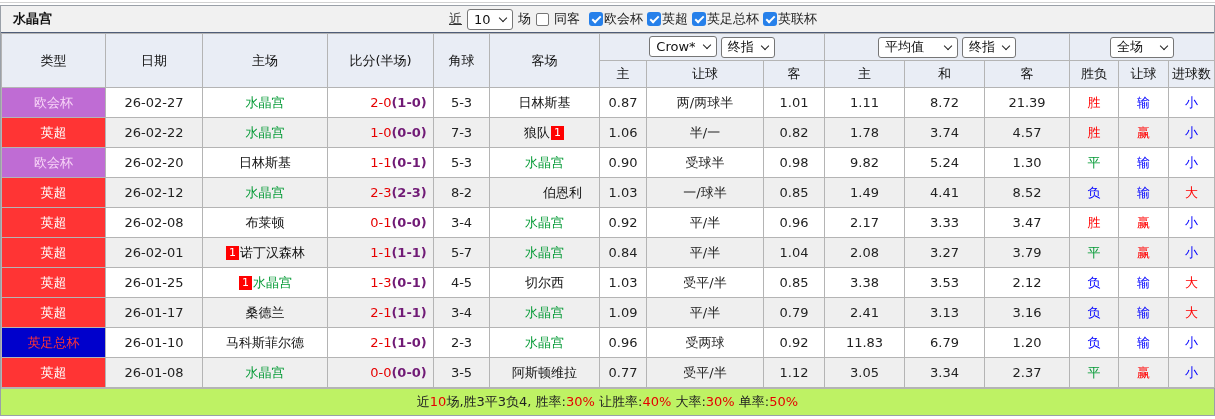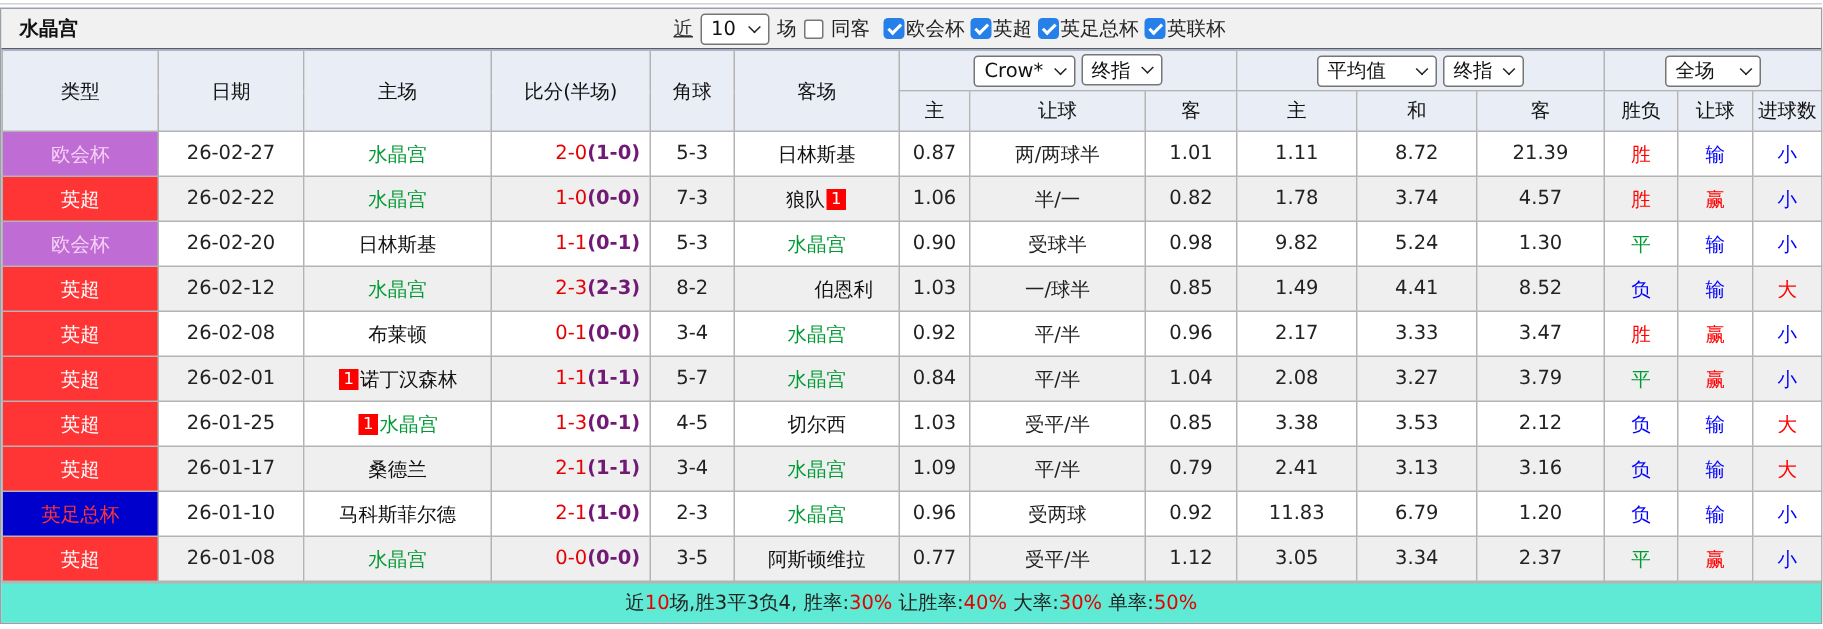--- a/index.html
+++ b/index.html
@@ -65,21 +65,21 @@
   .r-green { color:#009933; }
   .team-link { cursor:pointer; }
   .badge1 {
     display:inline-block; background:#ff0000; color:#fff; font-size:11px;
     line-height:14px; padding:0 3px; margin:0 1px; vertical-align:1px;
   }
 
   
   .tfooter {
     height:27px; border-top:1px solid #b4b4b4;
-    display:flex; align-items:center; justify-content:center; background:#5eead4;
+    display:flex; align-items:center; justify-content:center; background:#bef264;
   }
   .fred { color:#e60000; }
 </style>
 </head>
 <body>
 
 <div class="topline"></div>
 
 <div class="widget">
 

